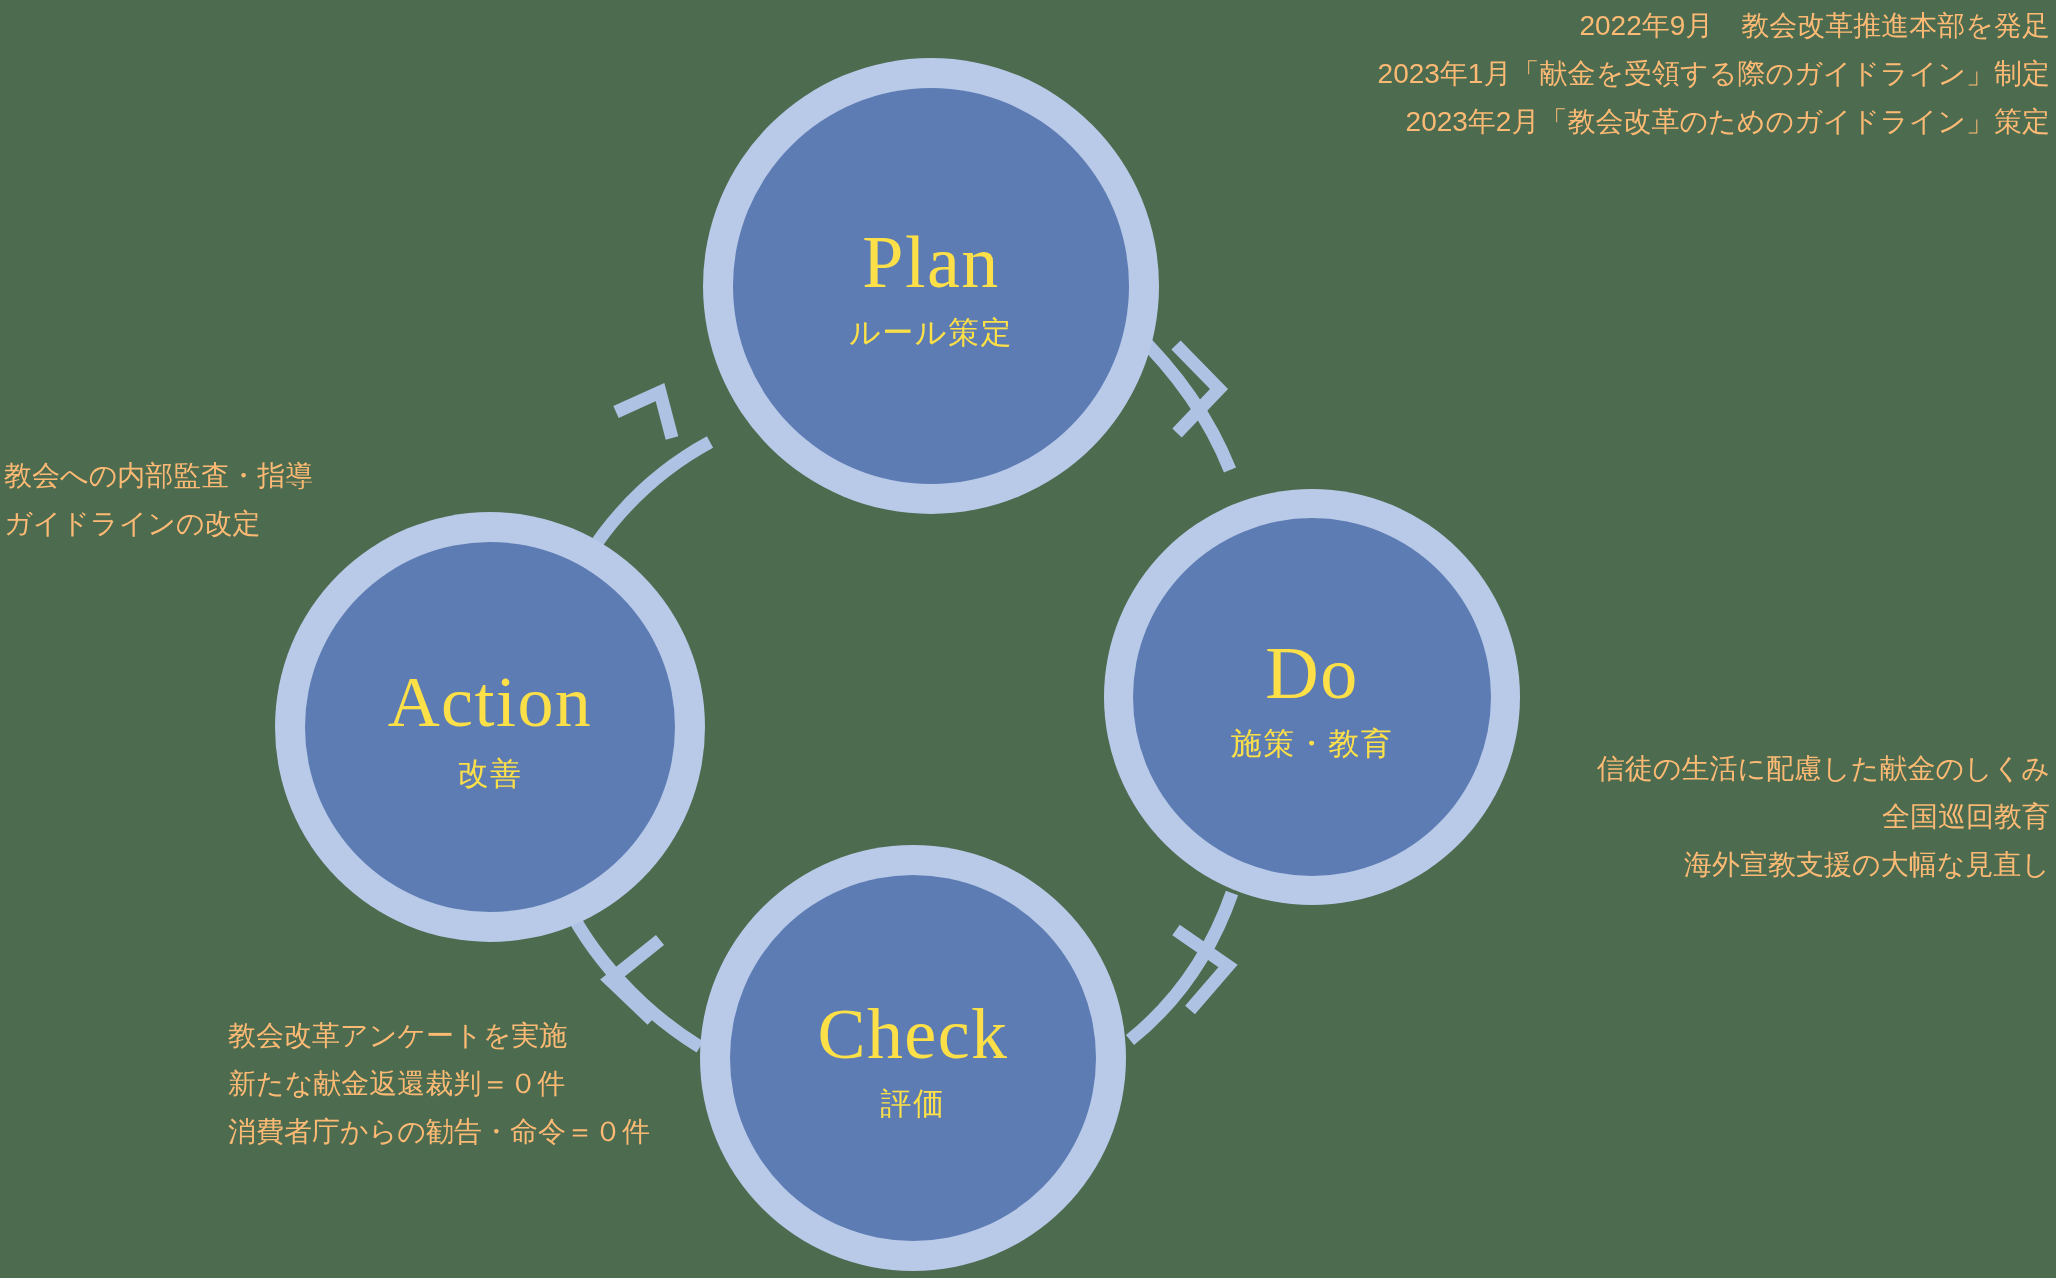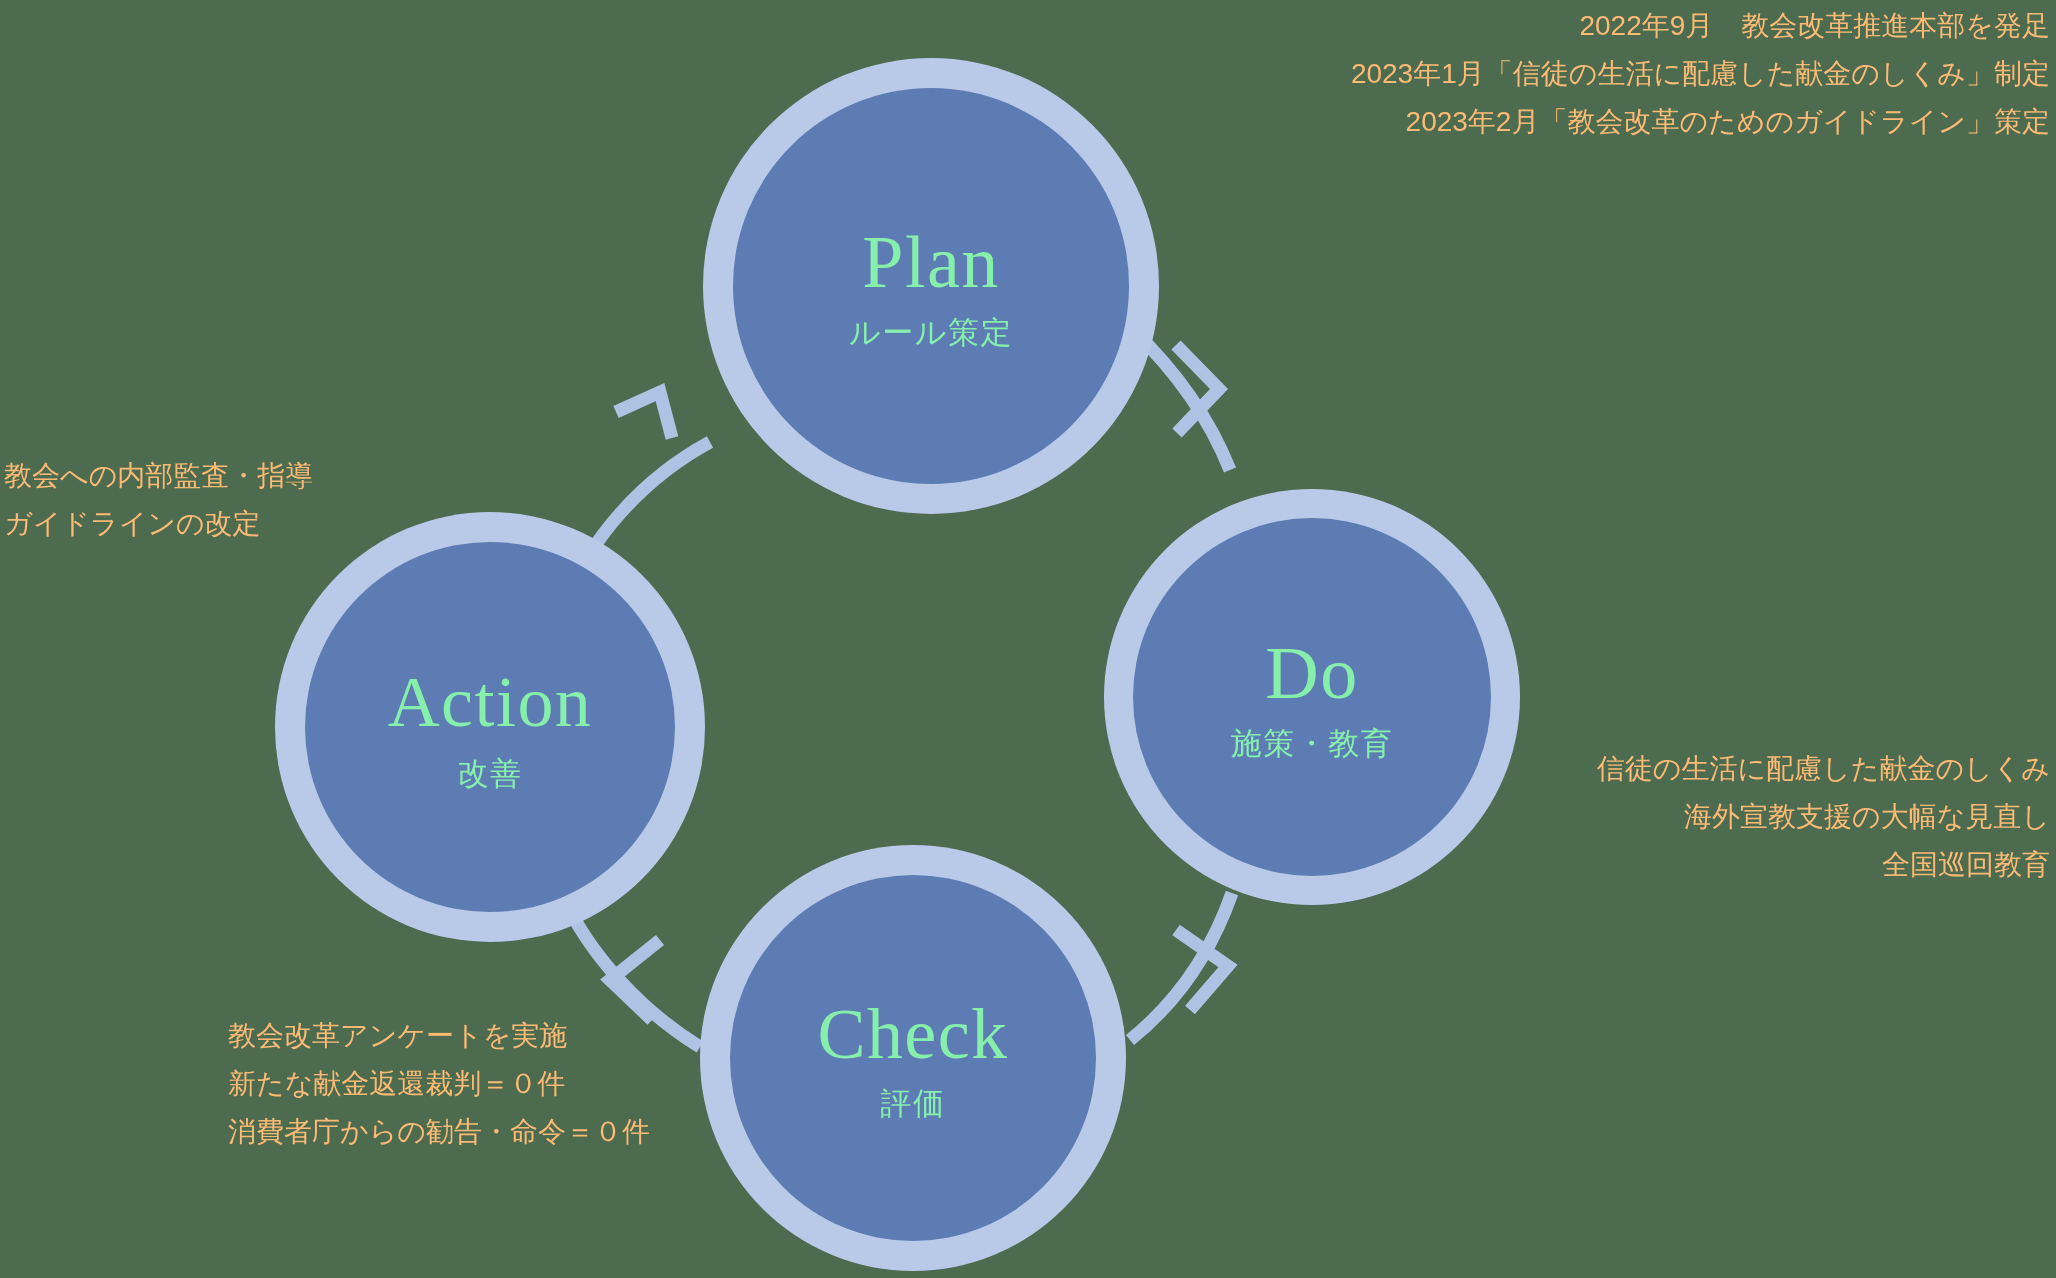--- a/index.html
+++ b/index.html
@@ -41,21 +41,21 @@
   }
   .node .disc {
     position: absolute;
     border-radius: 50%;
     background: #5c7cb3;
   }
   .node .labels {
     position: relative;
     z-index: 2;
     text-align: center;
-    color: #86efac;
+    color: #fde047;
     line-height: 1;
   }
   .node .title {
     font-family: "Liberation Serif", serif;
     font-weight: 400;
     letter-spacing: 0.02em;
     display: block;
   }
   .node .sub {
     font-family: "Liberation Sans", sans-serif;
@@ -181,28 +181,28 @@
     <span class="ring"></span>
     <span class="disc"></span>
     <span class="labels">
       <span class="title">Check</span>
       <span class="sub">評価</span>
     </span>
   </div>
 
   <div class="annot" id="annot-plan">
     <div>2022年9月　教会改革推進本部を発足</div>
-    <div>2023年1月「信徒の生活に配慮した献金のしくみ」制定</div>
+    <div>2023年1月「献金を受領する際のガイドライン」制定</div>
     <div>2023年2月「教会改革のためのガイドライン」策定</div>
   </div>
 
   <div class="annot" id="annot-do">
     <div>信徒の生活に配慮した献金のしくみ</div>
+    <div>全国巡回教育</div>
     <div>海外宣教支援の大幅な見直し</div>
-    <div>全国巡回教育</div>
   </div>
 
   <div class="annot" id="annot-check">
     <div>教会改革アンケートを実施</div>
     <div>新たな献金返還裁判＝０件</div>
     <div>消費者庁からの勧告・命令＝０件</div>
   </div>
 
   <div class="annot" id="annot-action">
     <div>教会への内部監査・指導</div>

